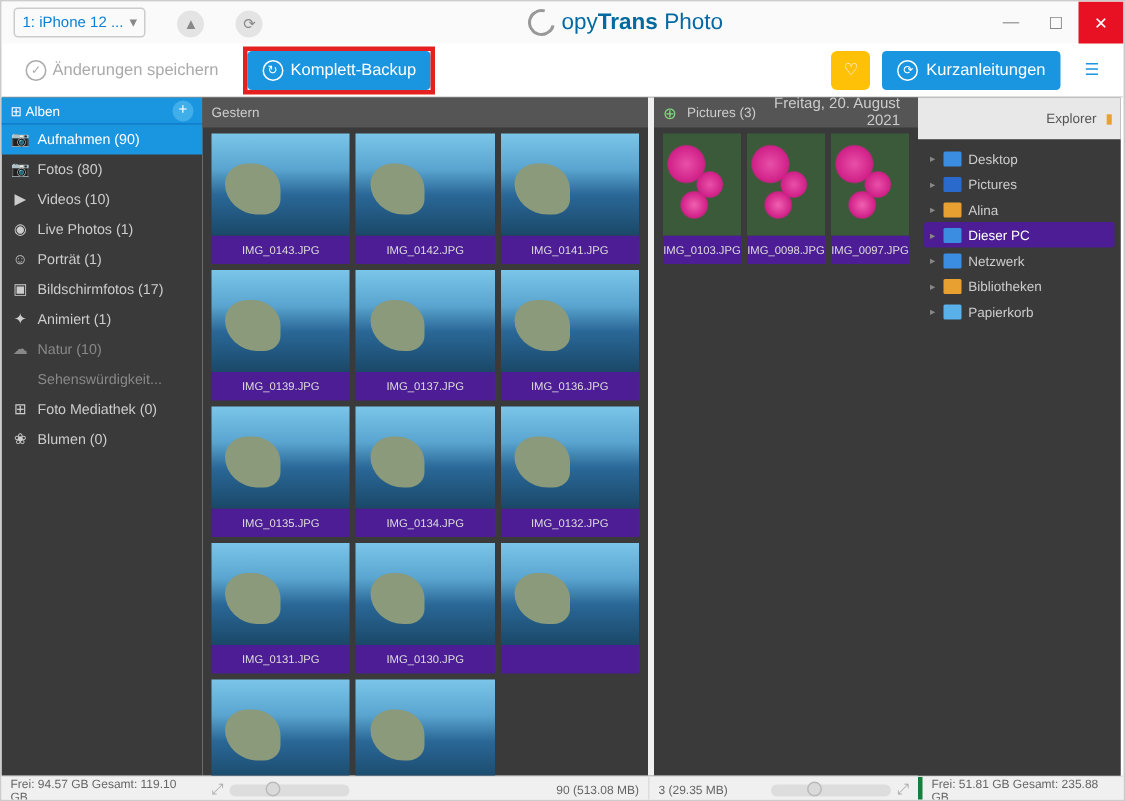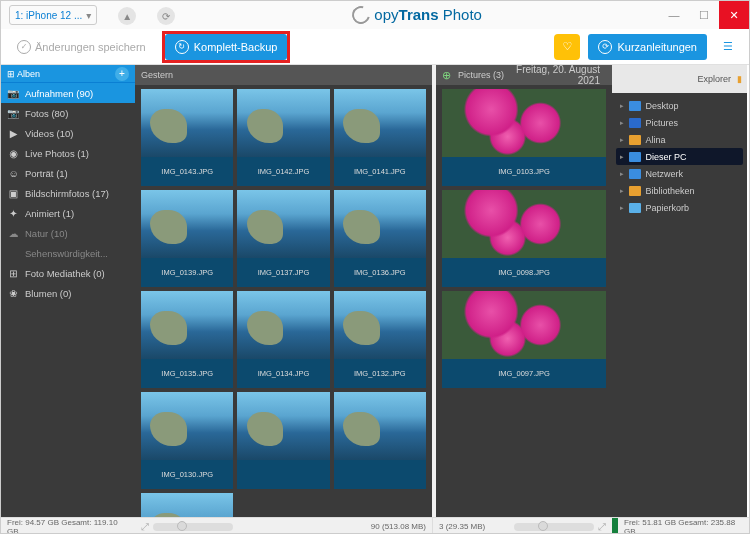--- a/index.html
+++ b/index.html
@@ -33,32 +33,32 @@
 .panel{display:flex;flex-direction:column;background:#3a3a3a}
 .panel.left{width:297px}
 .panel.mid{width:180px;border-left:4px solid #f0f0f0}
 .panel.right{width:135px}
 .ph{height:18px;background:#555;display:flex;align-items:center;padding:10px 6px;color:#ccc;font-size:9px}
 .ph .plus{width:12px;height:12px;color:#7fd77f;font-size:11px;margin-right:4px}
 .ph-date{flex:1;text-align:right;color:#ccc;font-size:10px;padding-right:6px}
 .pc{flex:1;overflow:hidden;padding:4px 6px}
 .grid{display:grid;gap:4px}
 .g3{grid-template-columns:repeat(3,1fr)}
-.g2{grid-template-columns:repeat(1,1fr)}
+.g2{grid-template-columns:repeat(3,1fr)}
 .thumb{display:flex;flex-direction:column}
 .timg{width:100%;height:68px;background:#445;position:relative;overflow:hidden}
-.tlbl{height:29px;background:#0c4a6e;color:#ddd;font-size:7.5px;display:flex;align-items:center;justify-content:center}
+.tlbl{height:19px;background:#4c1d95;color:#ddd;font-size:7.5px;display:flex;align-items:center;justify-content:center}
 .sea{background:linear-gradient(180deg,#7ac5e8 0%,#5aa5d0 35%,#2a6898 60%,#1a4868 100%)}
 .sea::before{content:"";position:absolute;left:10%;top:30%;width:40%;height:50%;background:#8a9a7a;border-radius:40% 50% 30% 60%}
 .sun{background:linear-gradient(180deg,#f8c870 0%,#e89850 40%,#3a5878 70%,#1a3858 100%)}
 .flw{background:radial-gradient(circle at 30% 30%,#e850a8 0%,#d02088 20%,transparent 22%),radial-gradient(circle at 60% 50%,#e850a8 0%,#d02088 18%,transparent 20%),radial-gradient(circle at 40% 70%,#f060b0 0%,#d02088 15%,transparent 17%),#3a5a3a}
 .exp-tab{height:18px;background:#e8e8e8;color:#555;font-size:9px;display:flex;align-items:center;justify-content:flex-end;padding:14px 5px;gap:6px}
 .tree{flex:1;background:#3a3a3a;padding:4px}
 .tn{display:flex;align-items:center;gap:5px;height:17px;padding:0 4px;color:#ccc;font-size:9px;border-radius:2px}
-.tn.sel{background:#0f172a;color:#fff}
+.tn.sel{background:#4c1d95;color:#fff}
 .fi{width:12px;height:10px;border-radius:1px;flex-shrink:0}
 .status{height:18px;background:#f0f0f0;display:flex;align-items:flex-end;font-size:8px;color:#666;border-top:1px solid #ddd}
 .sseg{padding:0 6px;display:flex;align-items:center;gap:4px;height:100%}
 .sbar{width:80px;height:8px;background:#ddd;border-radius:4px;position:relative}
 .sdot{width:10px;height:10px;background:#dadada;border:1px solid #bbb;border-radius:50%;position:absolute;top:-2px;left:30%}
 .sarrow{color:#aaa;font-size:10px}
 </style>
 </head>
 <body>
 
@@ -198,20 +198,24 @@
           <div class="thumb">
             <div class="timg sea"></div>
             <div class="tlbl">IMG_0134.JPG</div>
           </div>
           <div class="thumb">
             <div class="timg sea"></div>
             <div class="tlbl">IMG_0132.JPG</div>
           </div>
           <div class="thumb">
             <div class="timg sea"></div>
+            <div class="tlbl">IMG_0131.JPG</div>
+          </div>
+          <div class="thumb">
+            <div class="timg sea"></div>
             <div class="tlbl">IMG_0130.JPG</div>
           </div>
           <div class="thumb">
             <div class="timg sea"></div>
             <div class="tlbl"></div>
           </div>
           <div class="thumb">
             <div class="timg sea"></div>
             <div class="tlbl"></div>
           </div>
@@ -303,14 +307,14 @@
     <span>90 (513.08 MB)</span>
   </div>
   <div class="sseg" style="width:180px;border-left:1px solid #ddd">
     <span>3 (29.35 MB)</span>
     <span style="flex:1"></span>
     <div class="sbar">
         <div class="sdot"></div>
       </div>
     <span class="sarrow">⤢</span>
   </div>
-  <div class="sseg" style="flex:1;border-left:6px solid #15803d;justify-content:flex-end">Frei: 51.81 GB Gesamt: 235.88 GB</div>
+  <div class="sseg" style="flex:1;border-left:3px solid #15803d;justify-content:flex-end">Frei: 51.81 GB Gesamt: 235.88 GB</div>
 </div>
 
 </body></html>

